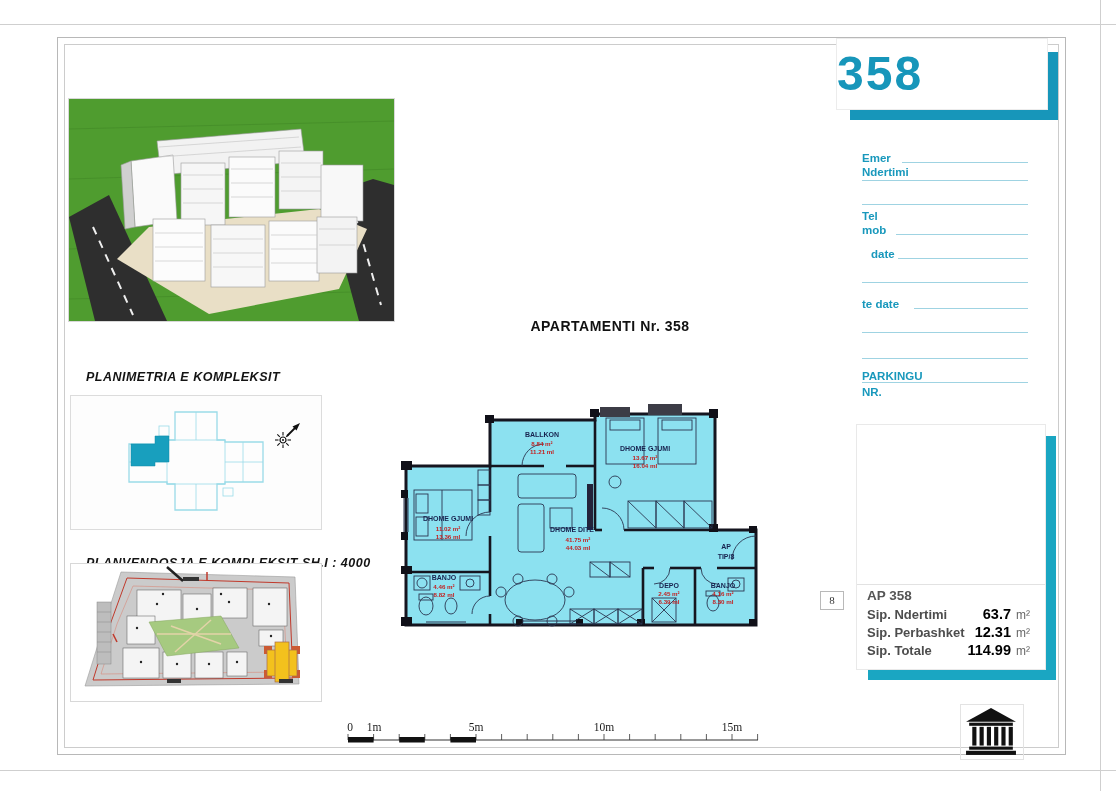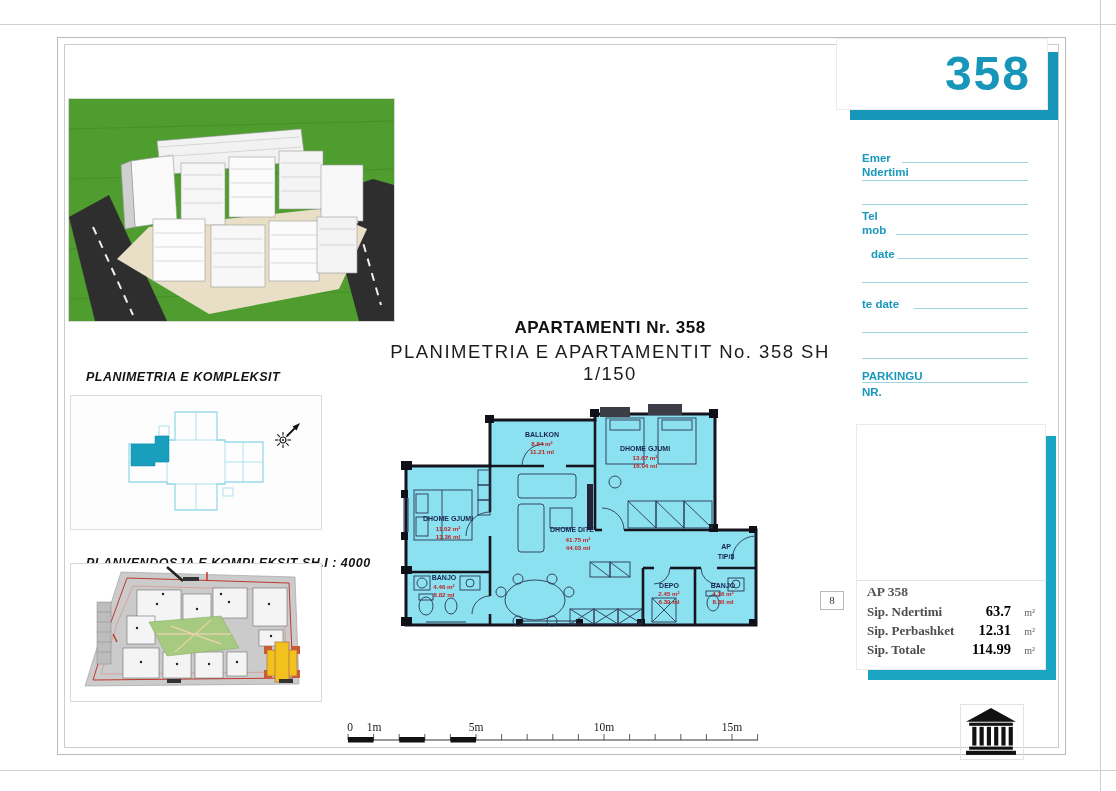--- a/index.html
+++ b/index.html
@@ -4,39 +4,39 @@
 <style>
   html,body{margin:0;padding:0;background:#ffffff;}
   .sheet{position:relative;width:1116px;height:791px;background:#fff;
          font-family:"Liberation Sans",sans-serif;overflow:hidden;}
   .hline,.vline{position:absolute;background:#cfcfcf;}
   .frame{position:absolute;border:1px solid #b8b8b8;}
   .frame2{position:absolute;border:1px solid #cccccc;}
   .imgbox{position:absolute;border:1px solid #d8d8d8;background:#fff;}
   .lbl{position:absolute;color:#141414;font-weight:bold;font-size:12.5px;letter-spacing:.5px;line-height:15px;white-space:pre;font-style:italic;}
   .title1{position:absolute;left:380px;top:318px;width:460px;text-align:center;
-          font-weight:bold;font-size:17px;color:#111;letter-spacing:.5px;}
+          font-weight:bold;font-size:14px;color:#111;letter-spacing:.5px;}
   .title2{position:absolute;left:360px;top:341px;width:500px;text-align:center;
           font-size:18.5px;color:#1c1c1c;letter-spacing:1.5px;}
   
   .numbox{position:absolute;left:836px;top:38px;width:210px;height:70px;background:#fff;
           border:1px solid #ececec;box-shadow:12px 12px 0 -2px #1796ba;}
-  .numbox span{display:block;text-align:right;padding-right:16px;line-height:70px;
+  .numbox span{display:block;padding-right:9px;line-height:70px;
           font-size:48px;font-weight:bold;color:#1796ba;letter-spacing:2px;}
   .formwrap{position:absolute;left:862px;top:152px;width:166px;height:260px;}
   .flabel{position:absolute;color:#1898bc;font-weight:bold;font-size:11.5px;}
   .fline{position:absolute;height:1px;background:#9fd3e2;}
   .sumbox{position:absolute;left:856px;top:424px;width:188px;height:244px;background:#fff;
           border:1px solid #e9e9e9;box-shadow:11px 11px 0 -1px #1aa6c2;}
-  .sumrows{position:absolute;left:0;right:0;bottom:10px;font-family:Liberation Serif, serif;}
+  .sumrows{position:absolute;left:0;right:0;bottom:10px;font-family:Liberation Sans, sans-serif;}
   .aptitle{border-top:1px solid #e2e2e2;padding:3px 10px 2px;color:#555;font-weight:bold;font-size:13.5px;}
   .srow{display:flex;align-items:baseline;padding:1px 10px;}
   .srow .sl{flex:1;color:#4d4d4d;font-weight:bold;font-size:13px;}
   .srow .sv{color:#000;font-weight:bold;font-size:14.5px;text-align:right;}
-  .srow .su{color:#666;font-size:10px;width:24px;text-align:right;}
+  .srow .su{color:#666;font-size:12px;width:24px;text-align:center;}
   .marker8{position:absolute;left:820px;top:591px;width:22px;height:17px;border:1px solid #b9b9b9;
            font-family:"Liberation Serif",serif;font-size:11px;color:#333;text-align:center;line-height:17px;}
   .bankbox{position:absolute;left:960px;top:704px;width:62px;height:54px;border:1px solid #e3e3e3;}
   svg{display:block;}
 </style>
 </head>
 <body>
 
 <div class="sheet">
 
@@ -203,21 +203,20 @@
       <line x1="42" y1="70" x2="46" y2="78" stroke="#c0392b" stroke-width="1.5"></line>
       <g fill="#333">
           <rect x="112" y="13" width="16" height="4"></rect>
           <rect x="96" y="115" width="14" height="4"></rect>
           <rect x="208" y="115" width="14" height="4"></rect>
         </g>
     </svg>
   </div>
 
   <div class="title1"><span>APARTAMENTI Nr. 358</span></div>
-  <div class="title2"><span>PLANIMETRIA E APARTAMENTIT No. 358 SH 1/150</span></div>
 
   <svg viewBox="0 0 394 260" width="394" height="260" style="position:absolute;left:396px;top:400px">
     <path d="M10,66 H94 V20 H199 V14 H319 V130 H360 V225 H10 Z" fill="#8ce1f0" stroke="#15151f" stroke-width="3"></path>
     <g stroke="#15151f" stroke-width="2.6">
       <line x1="94" y1="66" x2="148" y2="66"></line>
         <line x1="170" y1="66" x2="199" y2="66"></line>
       <line x1="199" y1="20" x2="199" y2="130"></line>
       <line x1="199" y1="130" x2="206" y2="130"></line>
         <line x1="228" y1="130" x2="319" y2="130"></line>
       <line x1="94" y1="66" x2="94" y2="112"></line>

